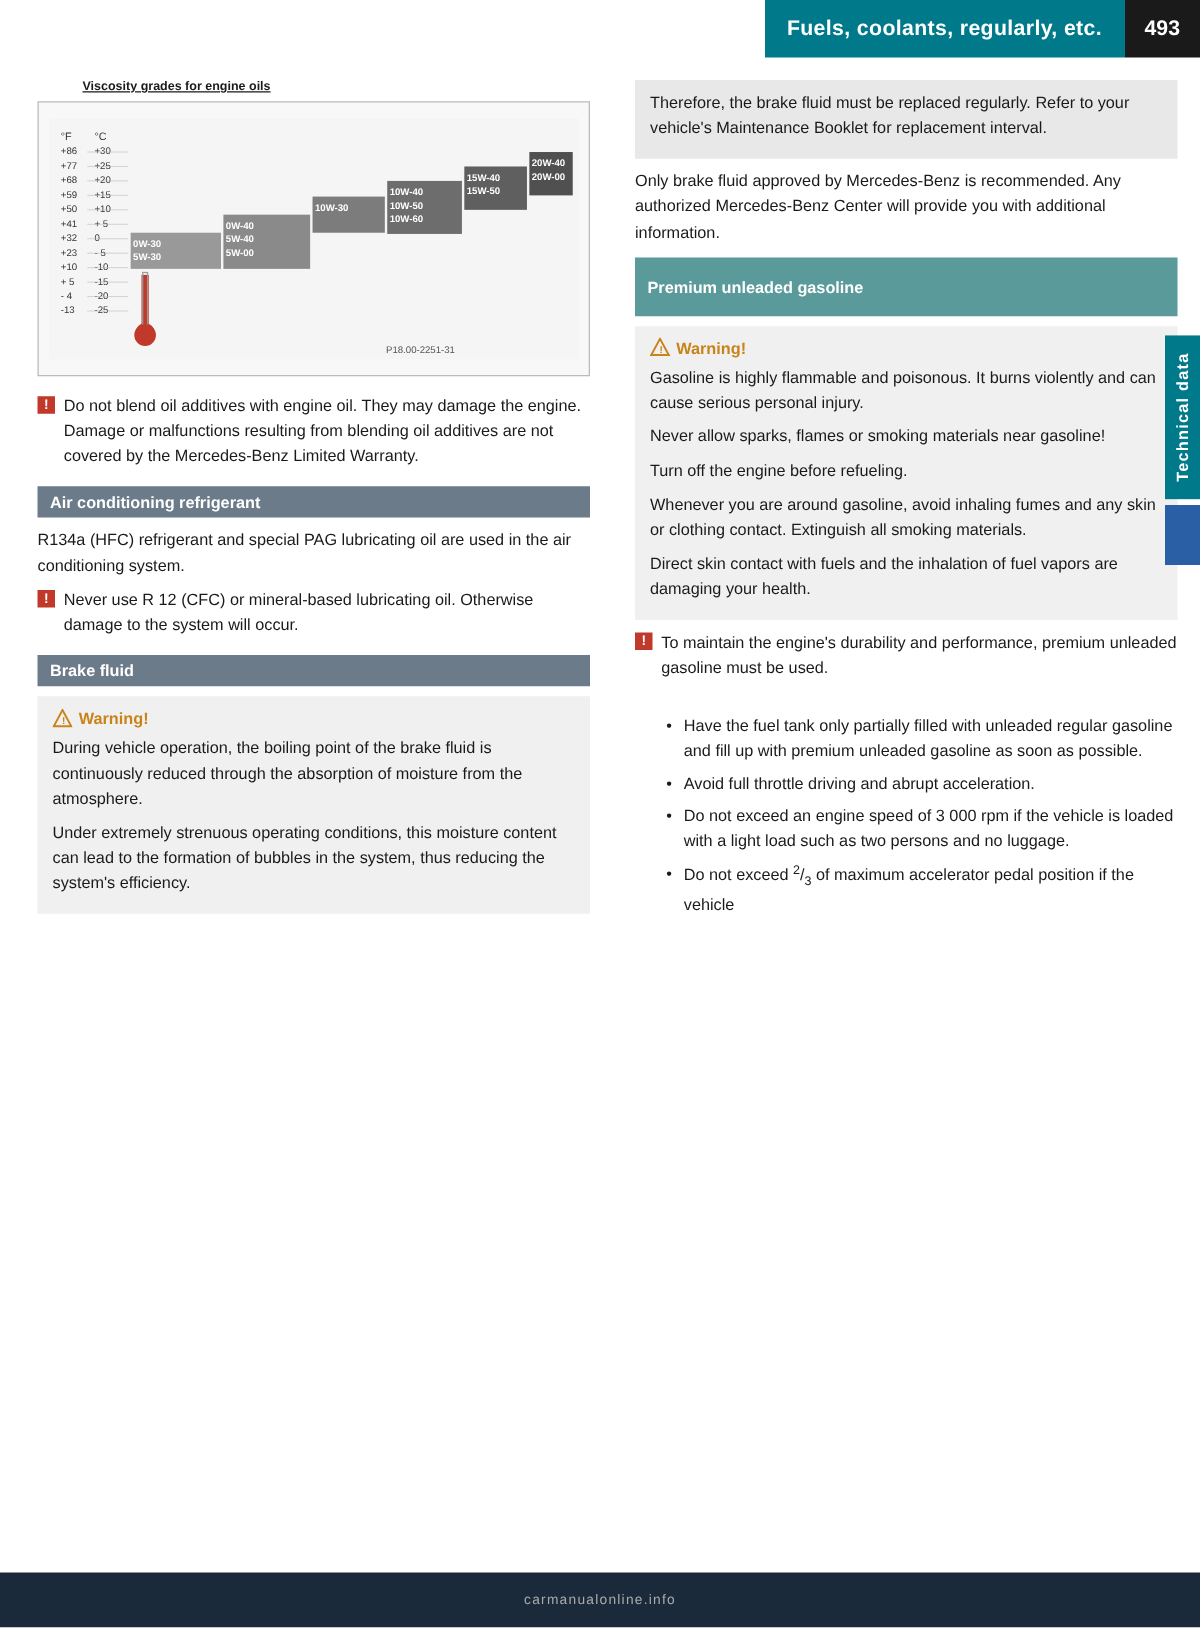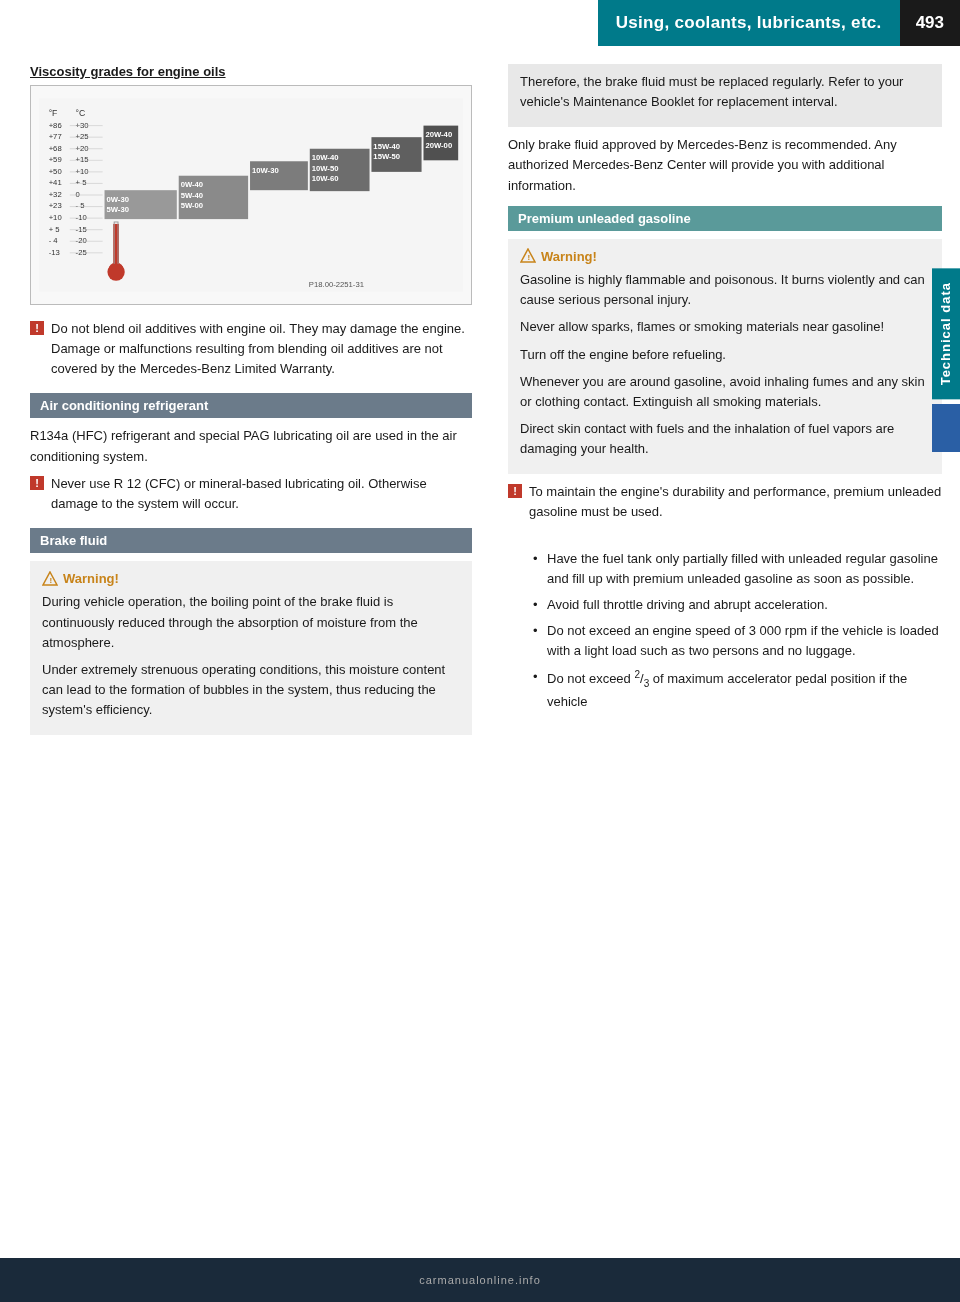--- a/index.html
+++ b/index.html
@@ -114,31 +114,32 @@
       margin-top: 14px;
     }
     .section-header:first-child {
       margin-top: 0;
     }
     .section-header-teal {
       background: #5a9a9a;
       color: #fff;
       font-size: 13px;
       font-weight: bold;
-      padding: 5px 10px;
+      padding: 16px 10px;
       margin-bottom: 8px;
       margin-top: 10px;
     }
 
     
     .subsection-title {
-      font-size: 13px;
+      font-size: 10px;
       font-weight: bold;
       margin-bottom: 6px;
       text-decoration: underline;
+      margin-left: 36px;
     }
 
     
     p {
       font-size: 13px;
       line-height: 1.55;
       margin-bottom: 7px;
     }
 
     
@@ -259,21 +260,21 @@
       letter-spacing: 1px;
     }
     .frac-num { vertical-align: super; font-size: 10px; }
     .frac-den { vertical-align: sub; font-size: 10px; }
   </style>
 </head>
 <body>
 
 <div class="header-bar">
   <div class="header-title-area">
-    <div class="header-title">Using, coolants, lubricants, etc.</div>
+    <div class="header-title">Fuels, coolants, regularly, etc.</div>
   </div>
   <div class="header-page-num">493</div>
 </div>
 
 <div class="main-content">
 
   <div class="left-col">
 
     <div class="subsection-title">Viscosity grades for engine oils</div>
 

